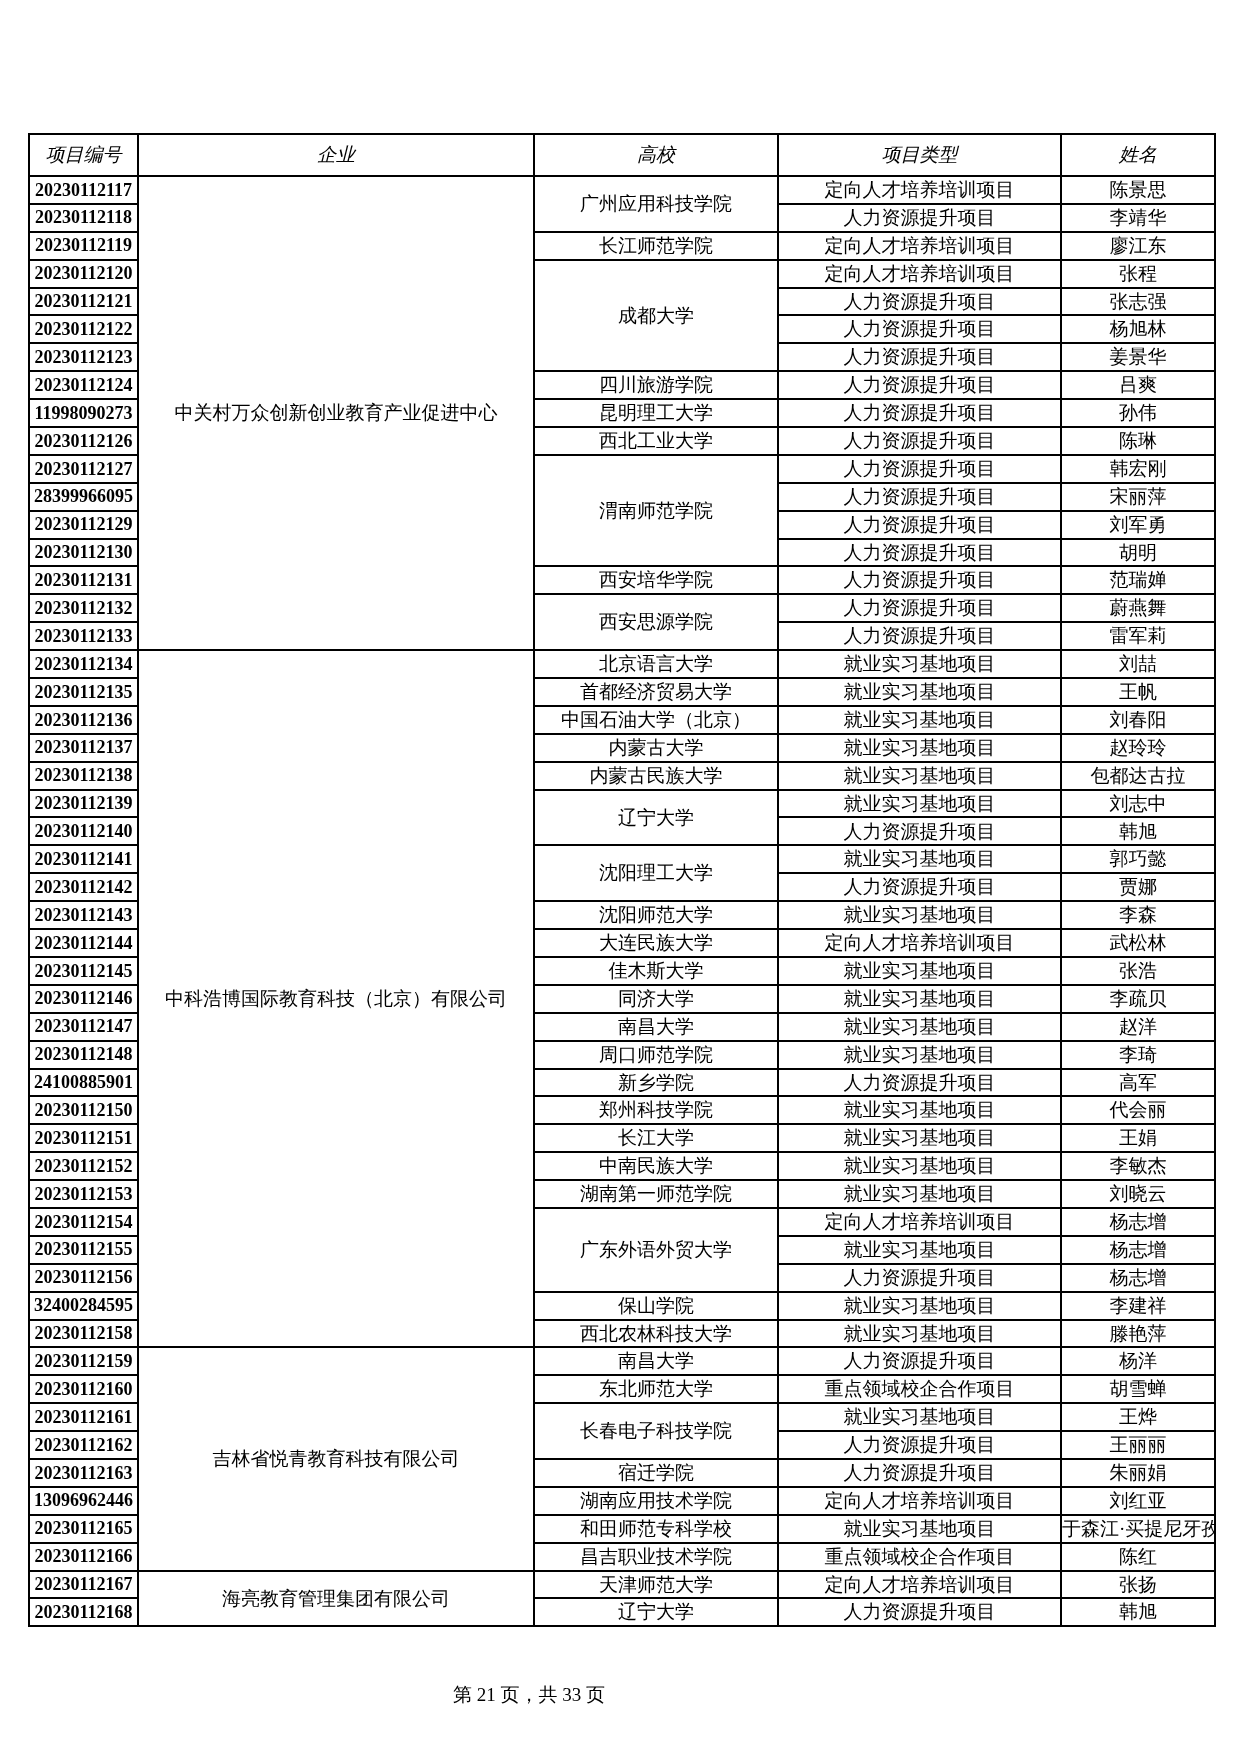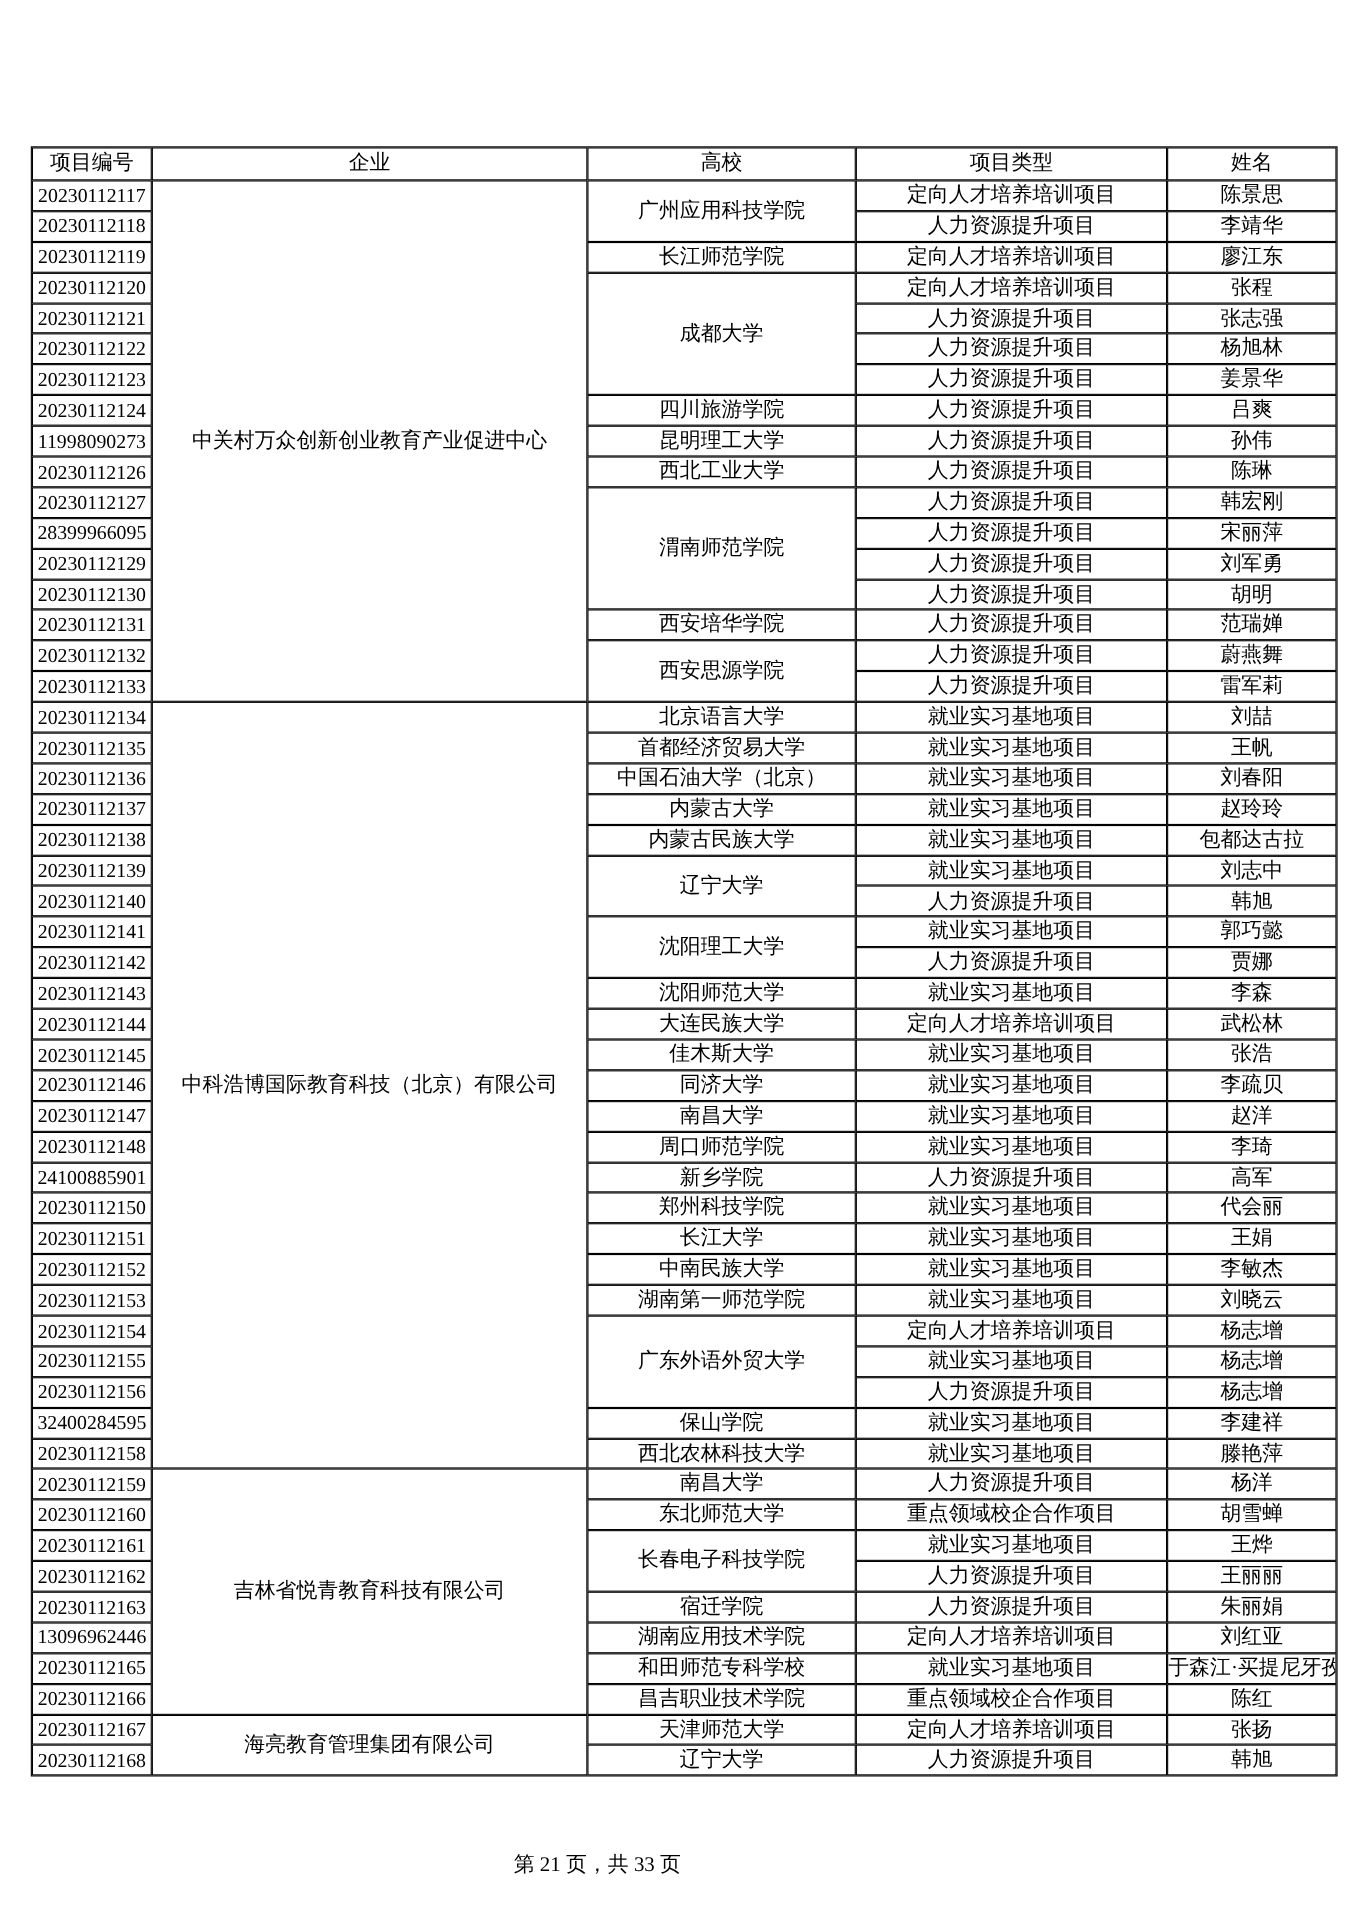--- a/index.html
+++ b/index.html
@@ -31,36 +31,37 @@
     box-sizing: border-box;
     text-align: center;
     vertical-align: middle;
     padding: 0 2px;
     font-size: 19px;
     font-weight: normal;
     line-height: 1.15;
     overflow: hidden;
   }
   .doc-table thead th {
-    height: 30px;
+    height: 42px;
+    font-style: italic;
   }
   .doc-table tbody td.c-id,
   .doc-table tbody td.c-type,
   .doc-table tbody td.c-name {
     height: 27.9px;
   }
-  .doc-table td.c-id { font-size: 18px; }
+  .doc-table td.c-id { font-size: 18px; font-weight: bold; }
   .doc-table td.clip {
     white-space: nowrap;
     padding: 0;
   }
   .footer {
     position: absolute;
     top: 1682px;
-    left: 14px;
+    left: 0;
     width: 1058px;
     text-align: center;
     font-size: 19px;
   }
 </style>
 </head>
 <body>
 
 <div class="page">
   <table class="doc-table">

